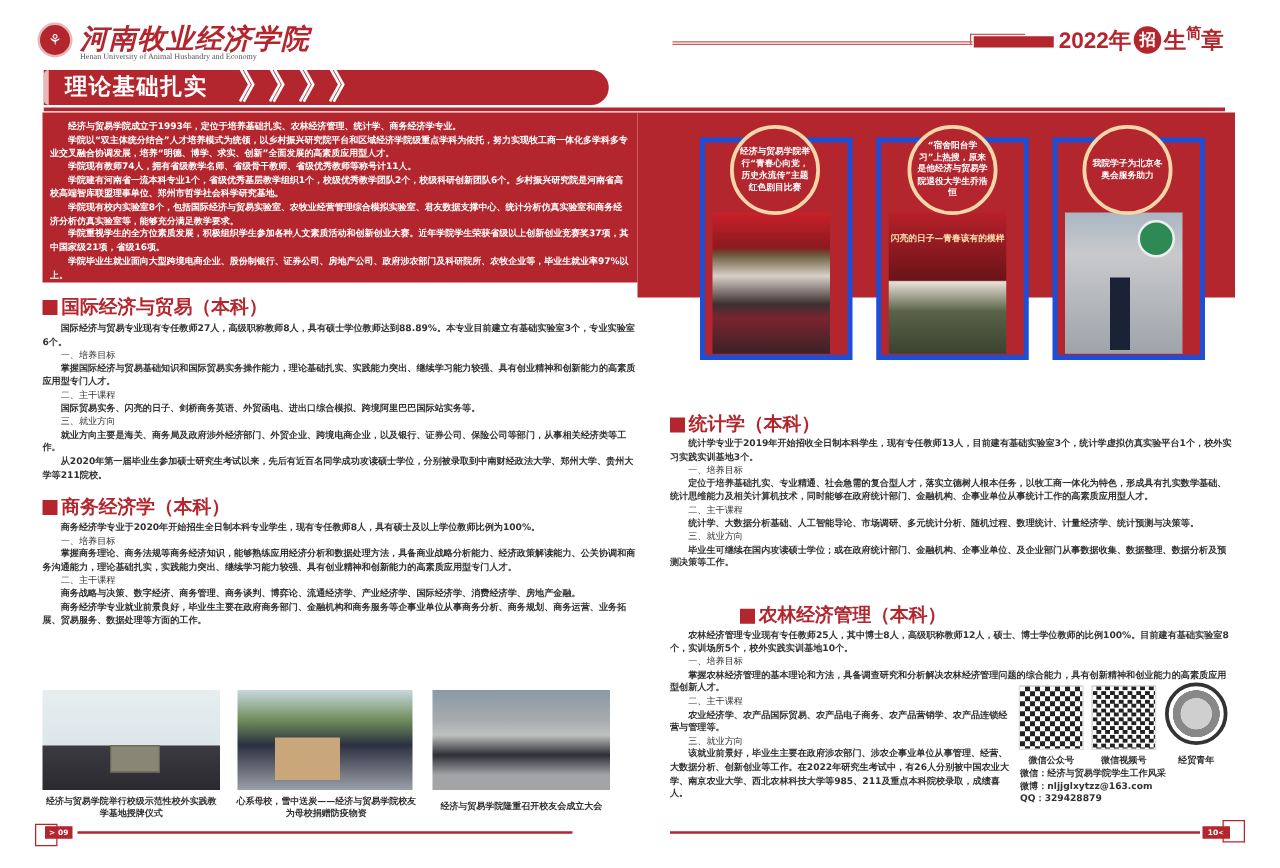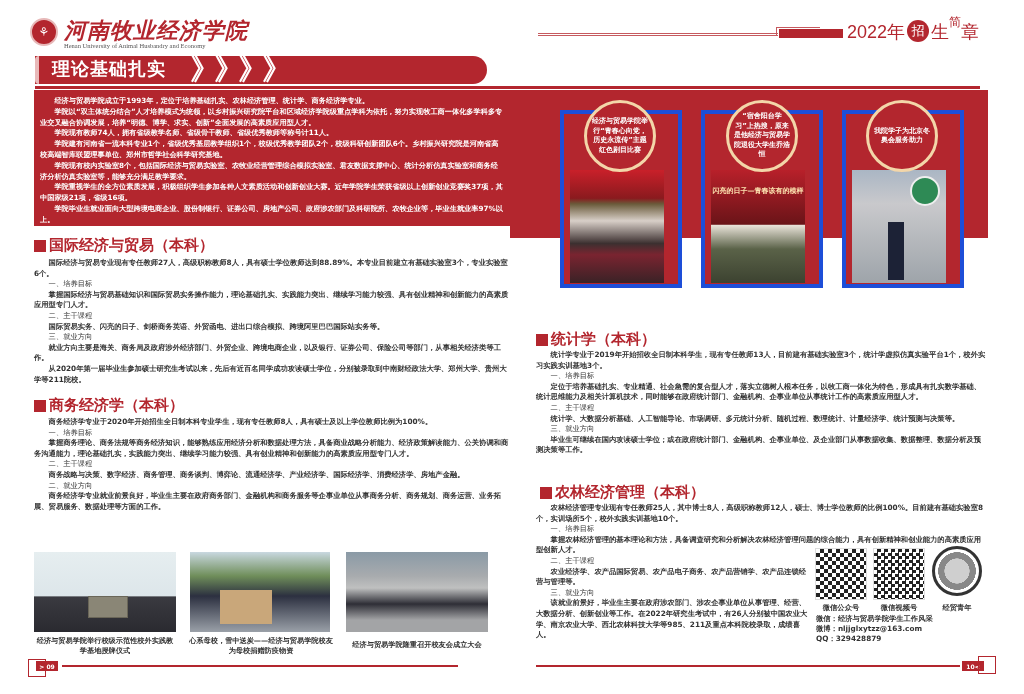--- a/index.html
+++ b/index.html
@@ -8,21 +8,21 @@
   .abs { position: absolute; }
 
   
   .logo-seal { left: 30px; top: 18px; width: 28px; height: 28px; border-radius: 50%; background: #b3262e; border: 2px solid #e7b8b8; display:flex; align-items:center; justify-content:center; color:#fff; font-size: 12px; font-weight: bold; }
   .logo-cn { left: 64px; top: 16px; font-family: "DejaVu Serif", serif; font-size: 22px; font-weight: bold; font-style: italic; color: #b3262e; letter-spacing: 1px; white-space: nowrap; }
   .logo-en { left: 64px; top: 42px; font-family: "Liberation Serif", serif; font-size: 6.5px; color: #555; white-space: nowrap; }
 
   .hdr-line { left: 26px; top: 33px; width: 240px; height: 3px; border-top: 1px solid #c65a5f; border-bottom: 1px solid #c65a5f; }
   .hdr-bracket { left: 263px; top: 27px; width: 44px; height: 9px; border-left: 1px solid #c65a5f; border-top: 1px solid #c65a5f; }
   .hdr-bar { left: 267px; top: 29px; width: 64px; height: 9px; background: #b3262e; }
-  .hdr-title { left: 847px; top: 20px; font-family: "Liberation Sans", sans-serif; font-size: 18px; font-weight: normal; color: #b3262e; white-space: nowrap; display:flex; }
+  .hdr-title { left: 847px; top: 20px; font-family: "Liberation Sans", sans-serif; font-size: 18px; font-weight: bold; color: #b3262e; white-space: nowrap; display:flex; align-items:center; }
   .hdr-circle { display:inline-flex; width: 22px; height: 22px; border-radius:50%; background:#b3262e; color:#fff; font-size: 13px; align-items:center; justify-content:center; margin: 0 2px; }
   .hdr-small { font-size: 12px; position: relative; top: -6px; }
 
   
   .banner { left: 35px; top: 56px; width: 452px; height: 28px; background: #b3262e; border-radius: 0 16px 16px 0; }
   .banner-tab { left: 35px; top: 56px; width: 4px; height: 28px; background: #e9b9b9; border-radius: 4px 0 0 4px; }
   .banner-title { left: 52px; top: 57px; font-size: 18px; font-weight: bold; color: #ffffff; letter-spacing: 1px; white-space: nowrap; }
   .banner-chevrons { left: 190px; top: 52px; color: #ffffff; font-size: 30px; font-weight: bold; letter-spacing: -6px; line-height: 34px; }
   .full-rule { left: 35px; top: 86px; width: 945px; height: 3px; background: #b3262e; }
 
@@ -113,21 +113,20 @@
 <div class="abs sec-h" style="left:34px; top:396px;">
   <span class="sec-sq"></span>
   <span>商务经济学（本科）</span>
 </div>
 <div class="abs body-text" style="left:34px; top:417px; width:478px;">
   <p>商务经济学专业于2020年开始招生全日制本科专业学生，现有专任教师8人，具有硕士及以上学位教师比例为100%。</p>
   <p class="sub">一、培养目标</p>
   <p>掌握商务理论、商务法规等商务经济知识，能够熟练应用经济分析和数据处理方法，具备商业战略分析能力、经济政策解读能力、公关协调和商务沟通能力，理论基础扎实，实践能力突出、继续学习能力较强、具有创业精神和创新能力的高素质应用型专门人才。</p>
   <p class="sub">二、主干课程</p>
   <p>商务战略与决策、数字经济、商务管理、商务谈判、博弈论、流通经济学、产业经济学、国际经济学、消费经济学、房地产金融。</p>
-  <p class="sub">二、就业方向</p>
   <p>商务经济学专业就业前景良好，毕业生主要在政府商务部门、金融机构和商务服务等企事业单位从事商务分析、商务规划、商务运营、业务拓展、贸易服务、数据处理等方面的工作。</p>
 </div>
 
 <div class="abs photo" style="left:34px; top:552px; width:142px; height:80px; background:linear-gradient(180deg,#e6eef0 0%,#dde6ea 55%,#3a3a40 56%,#2a2a30 100%);">
   <div style="position:absolute; left:54px; top:44px; width:40px; height:22px; background:#8a8676; border:1px solid #6a6658;"></div>
 </div>
 <div class="abs photo-cap" style="left:34px; top:636px; width:142px;">经济与贸易学院举行校级示范性校外实践教学基地授牌仪式</div>
 
 <div class="abs photo" style="left:190px; top:552px; width:140px; height:80px; background:linear-gradient(180deg,#c9d8e0 0%,#6f8e5a 30%,#2c3040 55%,#9aa0a8 100%);">
   <div style="position:absolute; left:30px; top:38px; width:52px; height:34px; background:#c9a77a;"></div>
@@ -167,21 +166,21 @@
 <div class="abs body-text" style="left:536px; top:350px; width:452px;">
   <p>统计学专业于2019年开始招收全日制本科学生，现有专任教师13人，目前建有基础实验室3个，统计学虚拟仿真实验平台1个，校外实习实践实训基地3个。</p>
   <p class="sub">一、培养目标</p>
   <p>定位于培养基础扎实、专业精通、社会急需的复合型人才，落实立德树人根本任务，以牧工商一体化为特色，形成具有扎实数学基础、统计思维能力及相关计算机技术，同时能够在政府统计部门、金融机构、企事业单位从事统计工作的高素质应用型人才。</p>
   <p class="sub">二、主干课程</p>
   <p>统计学、大数据分析基础、人工智能导论、市场调研、多元统计分析、随机过程、数理统计、计量经济学、统计预测与决策等。</p>
   <p class="sub">三、就业方向</p>
   <p>毕业生可继续在国内攻读硕士学位；或在政府统计部门、金融机构、企事业单位、及企业部门从事数据收集、数据整理、数据分析及预测决策等工作。</p>
 </div>
 
-<div class="abs sec-h" style="left:516px; top:483px;padding-left:24px;">
+<div class="abs sec-h" style="left:568px; top:483px;padding-left:24px;">
   <span class="sec-sq"></span>
   <span>农林经济管理（本科）</span>
 </div>
 <div class="abs body-text" style="left:536px; top:503px; width:452px;">
   <p>农林经济管理专业现有专任教师25人，其中博士8人，高级职称教师12人，硕士、博士学位教师的比例100%。目前建有基础实验室8个，实训场所5个，校外实践实训基地10个。</p>
   <p class="sub">一、培养目标</p>
   <p>掌握农林经济管理的基本理论和方法，具备调查研究和分析解决农林经济管理问题的综合能力，具有创新精神和创业能力的高素质应用型创新人才。</p>
 </div>
 <div class="abs body-text" style="left:536px; top:556px; width:272px;">
   <p class="sub">二、主干课程</p>

